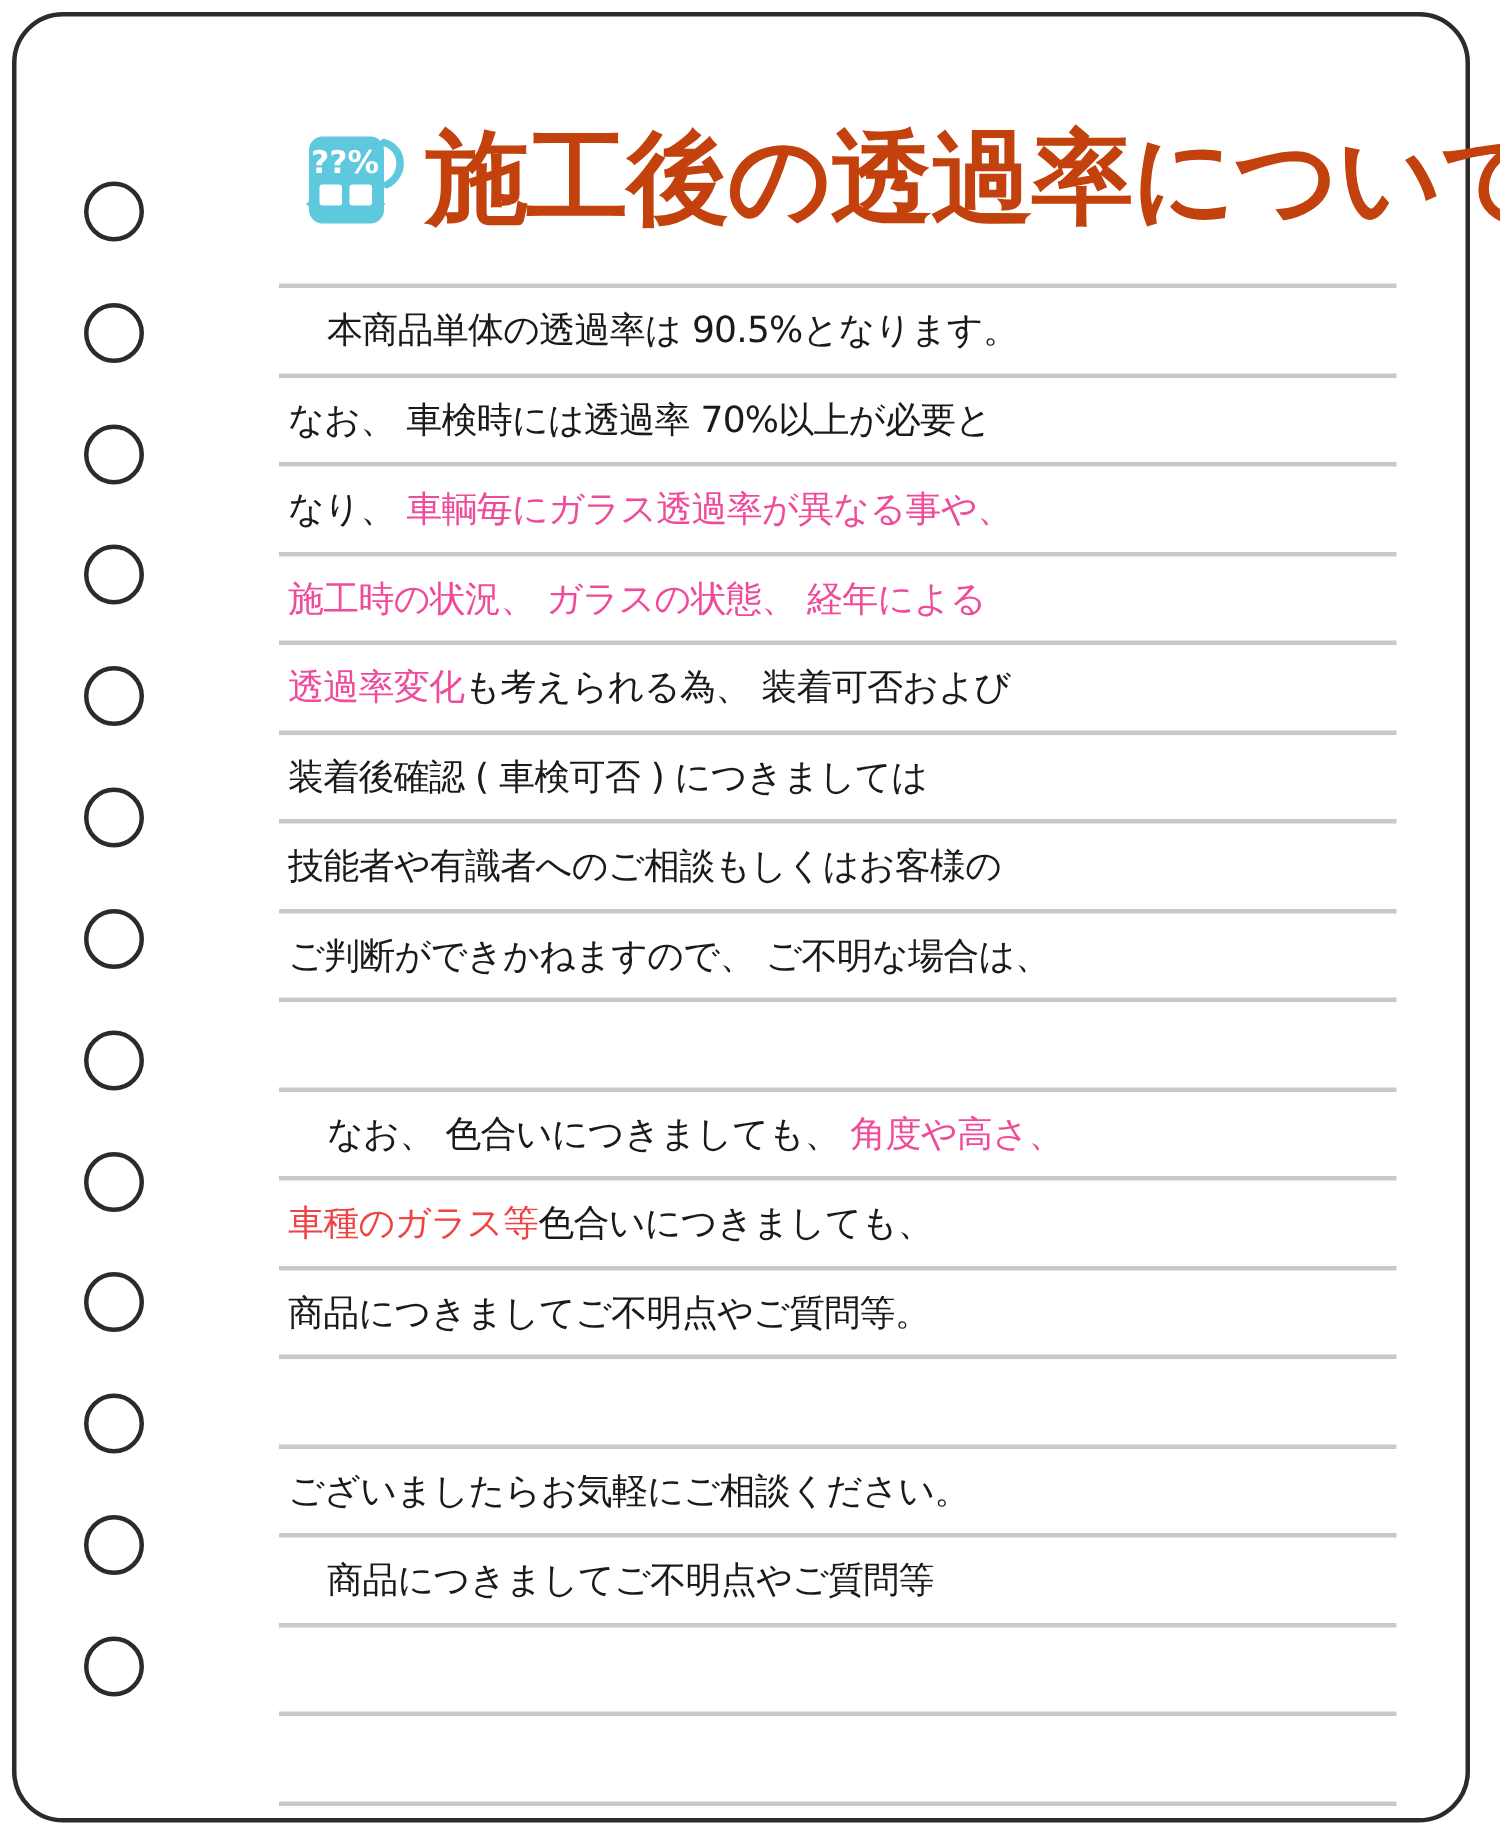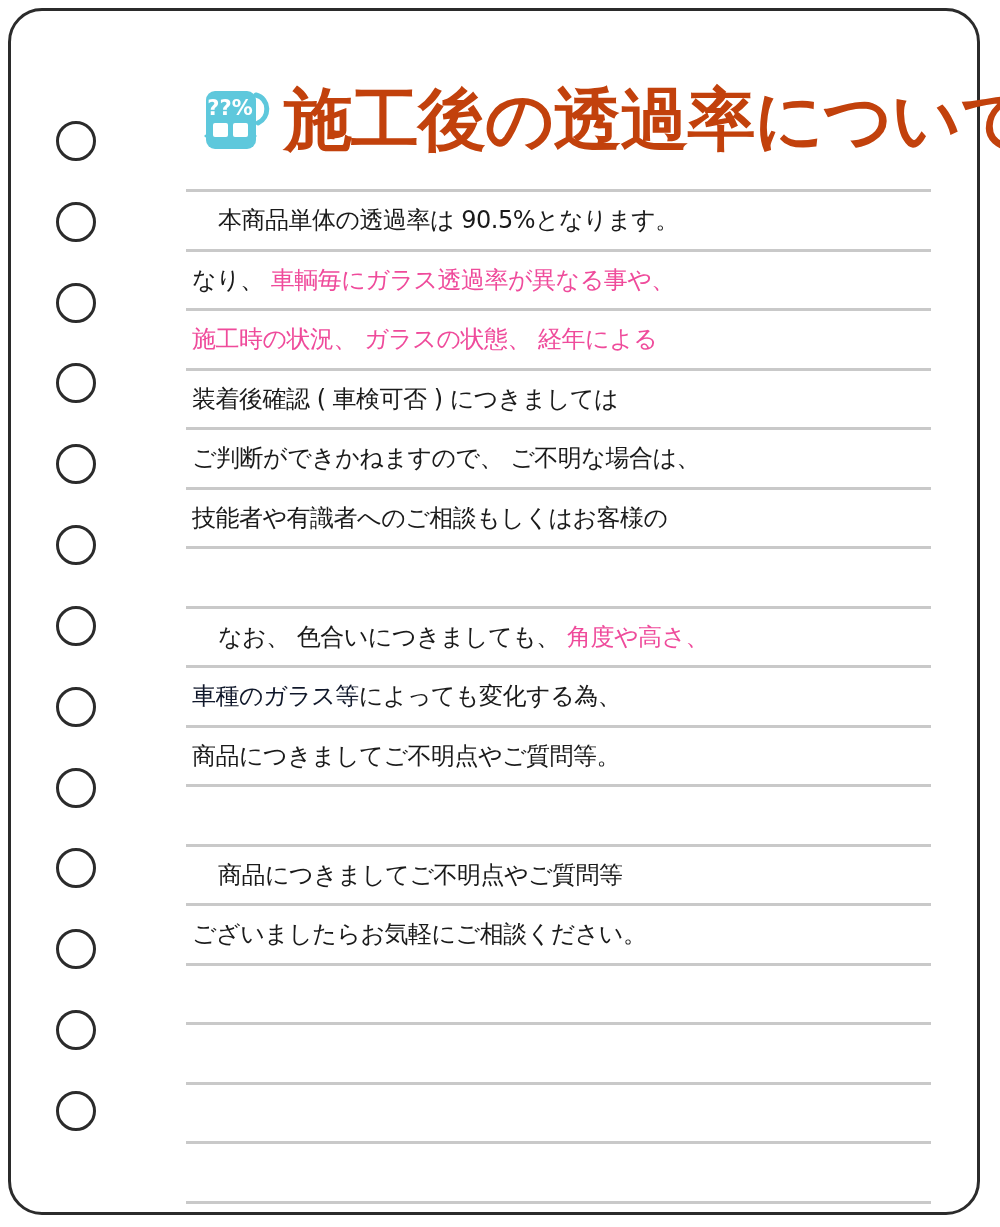--- a/index.html
+++ b/index.html
@@ -180,29 +180,31 @@
             <polygon points="50,47 57,53 50,59" fill="#5ec8dc"></polygon>
             <text x="30" y="32" font-family="DejaVu Sans, sans-serif" font-size="21" font-weight="bold" fill="#ffffff" text-anchor="middle">??%</text>
             <path d="M56 12 C70 16, 70 34, 58 40" stroke="#5ec8dc" stroke-width="5" fill="none" stroke-linecap="round"></path>
           </svg>
         </div>
         <div class="heading-title">施工後の透過率について</div>
       </div>
 
       <div class="body-text" id="body-text">
           <div class="para indent"><span>本商品単体の透過率は 90.5%となります。</span></div>
+          <div class="para"><span>なお、 車検時には透過率 70%以上が必要と</span></div>
           <div class="para"><span>なり、 </span><span class="pink" style="color: rgb(239, 75, 155);">車輌毎にガラス透過率が異なる事や、</span></div>
           <div class="para"><span class="pink" style="color: rgb(239, 75, 155); margin-top: 48px;">施工時の状況、 ガラスの状態、 経年による</span></div>
+          <div class="para"><span class="pink" style="color: rgb(239, 75, 155);">透過率変化</span><span>も考えられる為、 装着可否および</span></div>
           <div class="para"><span>装着後確認 ( 車検可否 ) につきましては</span></div>
+          <div class="para"><span>技能者や有識者へのご相談もしくはお客様の</span></div>
           <div class="para"><span>ご判断ができかねますので、 ご不明な場合は、</span></div>
-          <div class="para"><span>技能者や有識者へのご相談もしくはお客様の</span></div>
           <div class="gap-line"></div>
           <div class="para indent"><span>なお、 色合いにつきましても、 </span><span class="pink" style="color: rgb(239, 75, 155); text-align: right;">角度や高さ、</span></div>
-          <div class="para"><span class="pink" style="color: #0f172a;">車種のガラス等</span><span>によっても変化する為、</span></div>
+          <div class="para"><span class="pink" style="color: #ef4444;">車種のガラス等</span><span>色合いにつきましても、</span></div>
           <div class="para"><span>商品につきましてご不明点やご質問等。</span></div>
           <div class="gap-line"></div>
+          <div class="para"><span>ございましたらお気軽にご相談ください。</span></div>
           <div class="para indent"><span>商品につきましてご不明点やご質問等</span></div>
-          <div class="para"><span>ございましたらお気軽にご相談ください。</span></div>
         </div>
 
     </div>
   </div>
 </div>
 
 </body></html>

